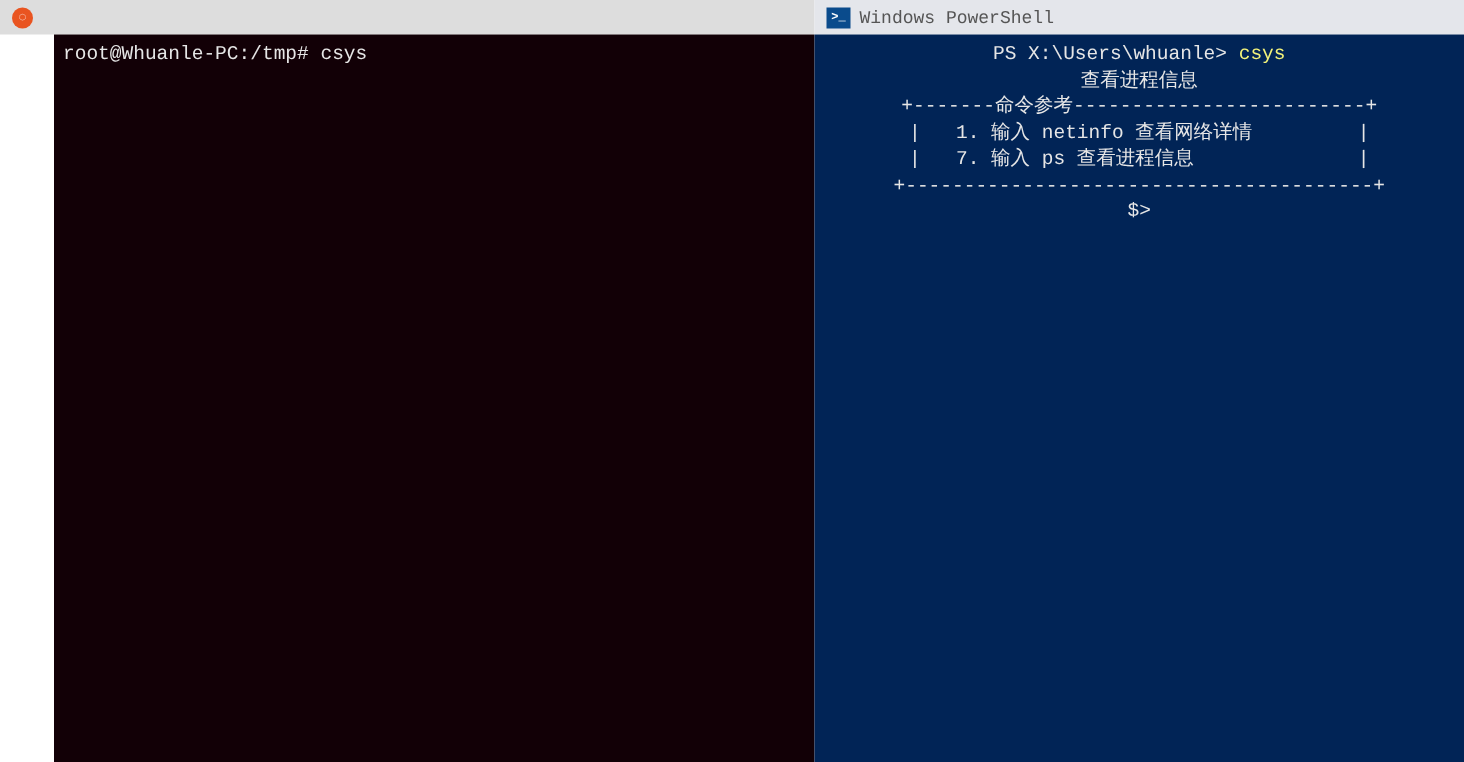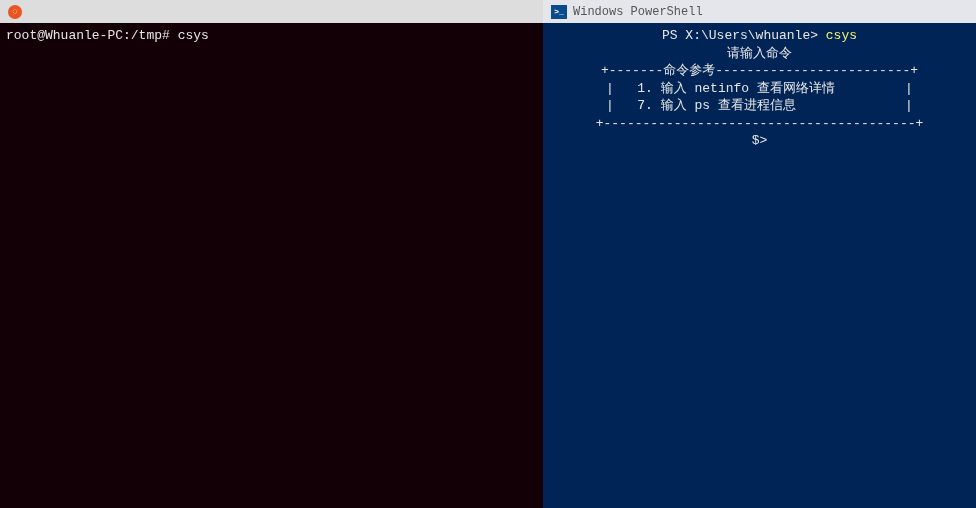--- a/index.html
+++ b/index.html
@@ -59,20 +59,21 @@
     }
     .terminal {
       flex: 1;
       overflow: hidden;
       padding: 4px 6px;
       line-height: 1.35;
     }
     .term-left {
       background: #120006;
       color: #e6e6e6;
+      margin-left: 36px;
     }
     .term-right {
       background: #012456;
       color: #e6e6e6;
       text-align: center;
     }
     .prompt-line { white-space: pre; }
     .cmd-yellow { color: #f2f27a; }
     .ps-prompt { color: #e6e6e6; }
     .menu-item { white-space: pre; color: #e6e6e6; }
@@ -90,20 +91,20 @@
   </div>
 </div>
 
 <div class="pane pane-right">
   <div class="titlebar titlebar-right">
     <span class="ps-icon">&gt;_</span>
     <span>Windows PowerShell</span>
   </div>
   <div class="terminal term-right">
     <div class="prompt-line"><span class="ps-prompt">PS X:\Users\whuanle&gt; </span><span class="cmd-yellow">csys</span></div>
-    <div class="menu-item">请输入命令</div>
+    <div class="menu-item">查看进程信息</div>
     <div class="menu-item">+-------命令参考-------------------------+</div>
     <div class="menu-item">|   1. 输入 netinfo 查看网络详情         |</div>
     <div class="menu-item">|   7. 输入 ps 查看进程信息              |</div>
     <div class="menu-item">+----------------------------------------+</div>
     <div class="sub-prompt">$&gt;</div>
   </div>
 </div>
 
 </body></html>

